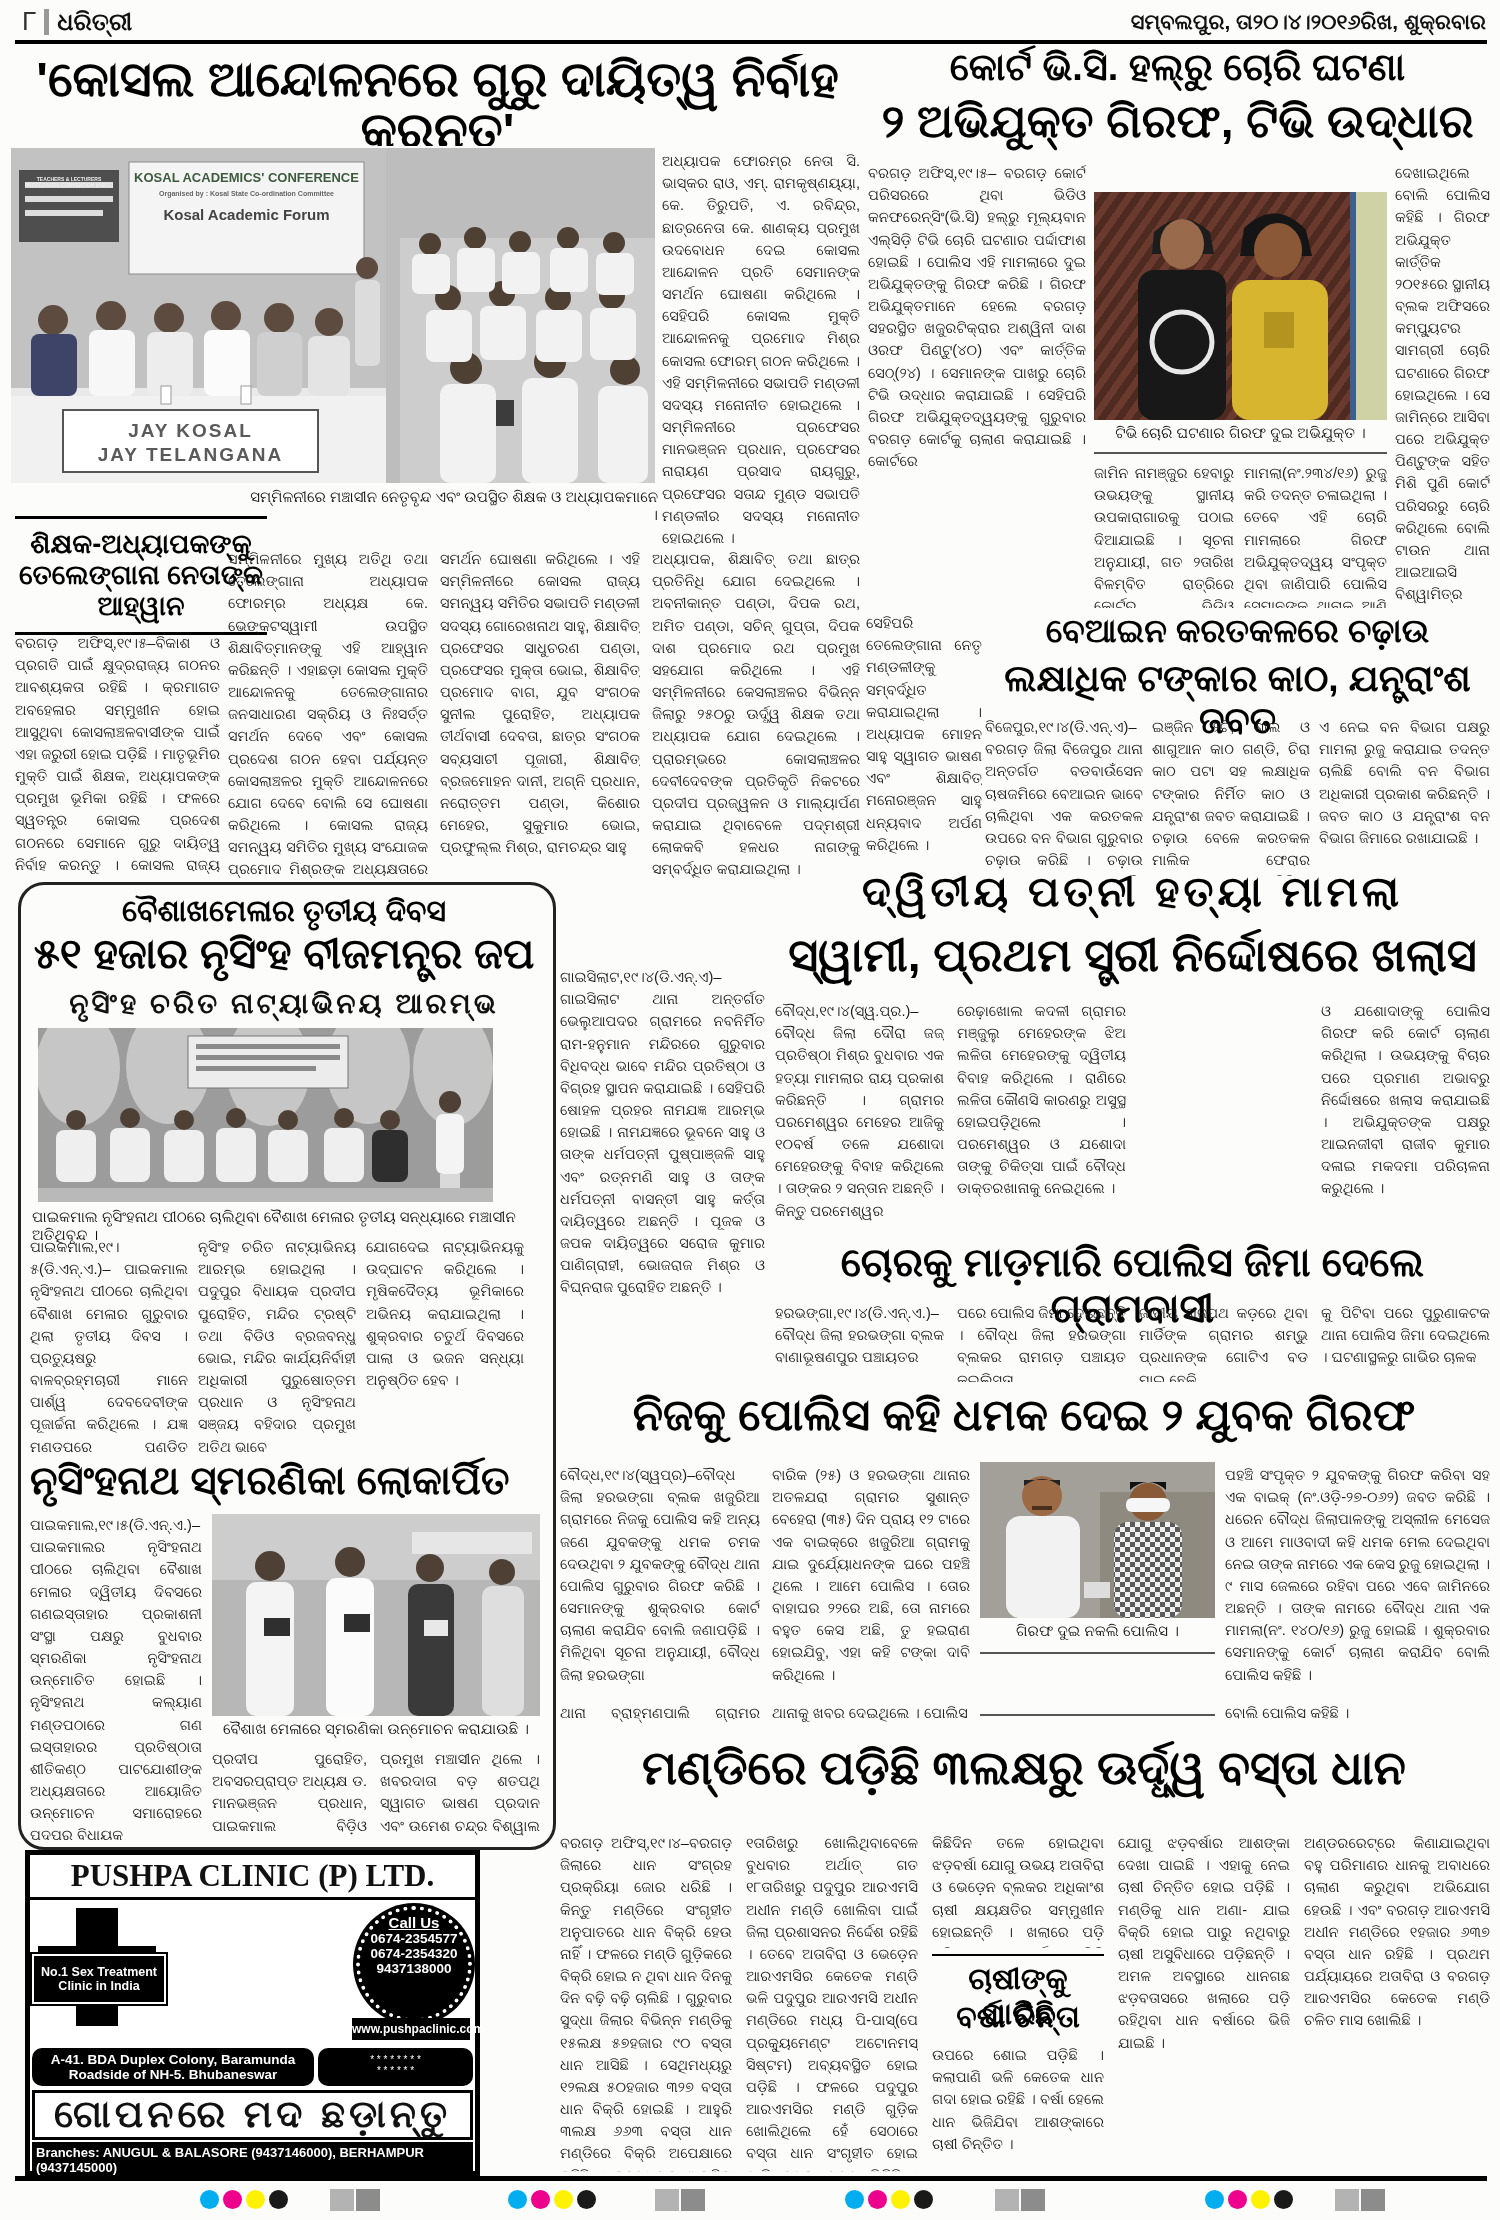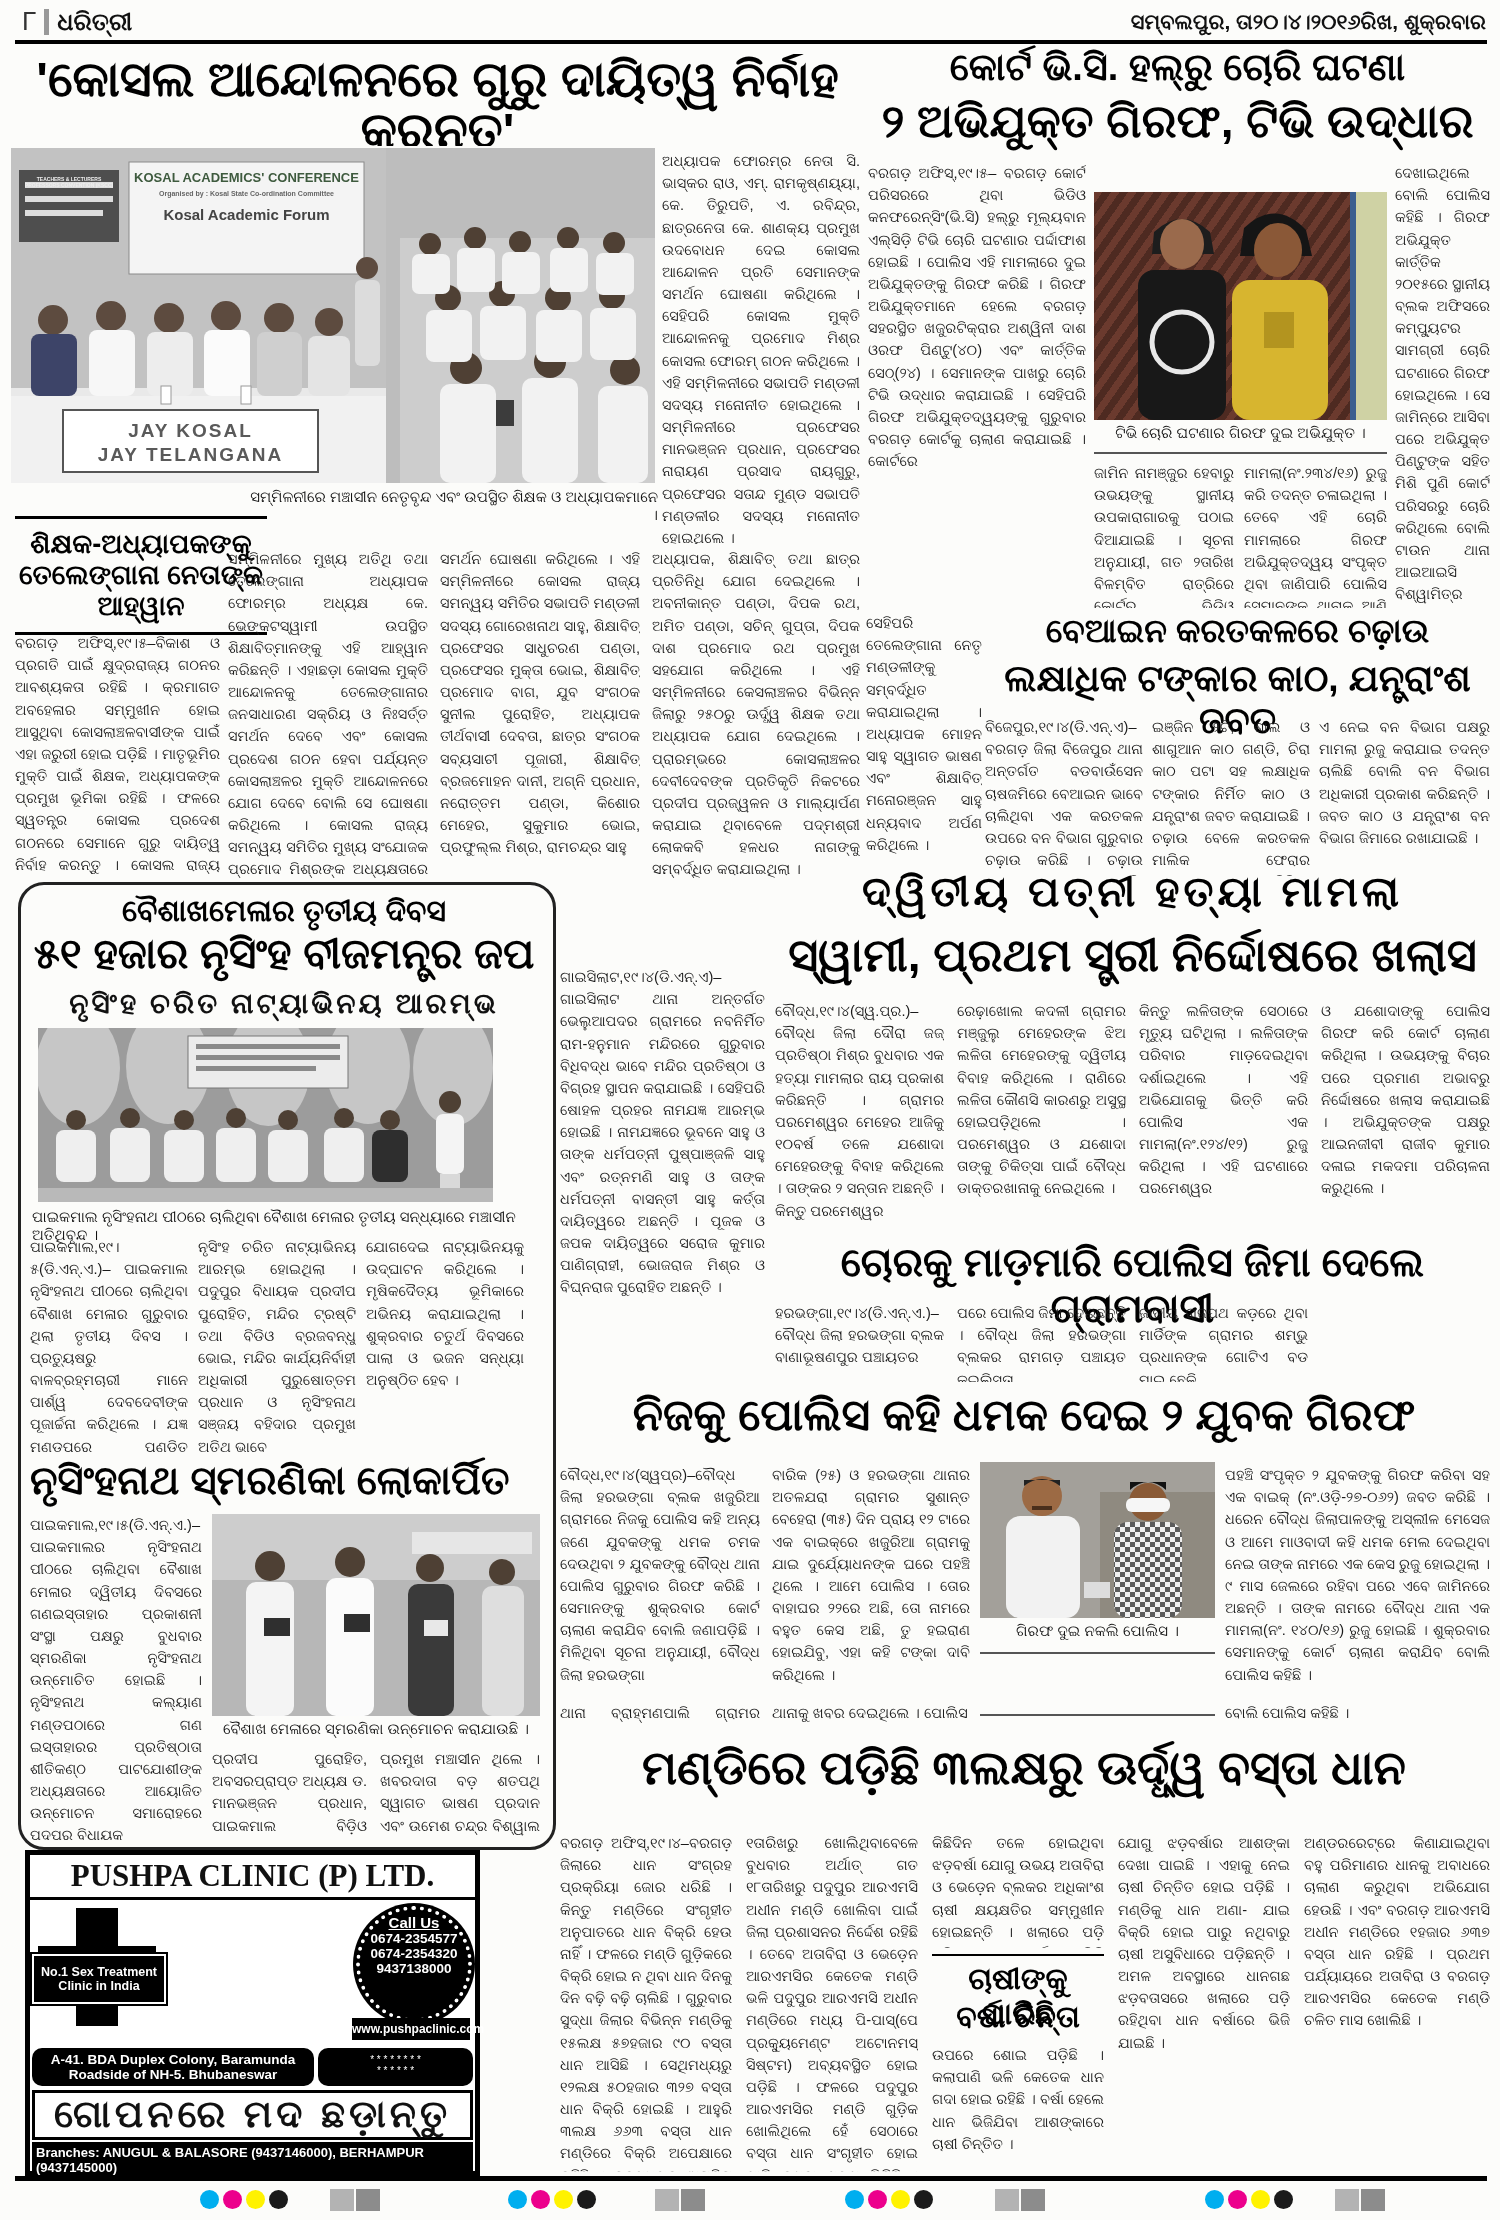--- a/index.html
+++ b/index.html
@@ -239,27 +239,27 @@
   <div class="abs cap ctr" style="left:212px;top:1720px;width:328px;">ବୈଶାଖ ମେଳାରେ ସ୍ମରଣିକା ଉନ୍ମୋଚନ କରାଯାଉଛି ।</div>
   <div class="abs col" style="left:212px;top:1748px;width:155px;height:90px;">ପ୍ରଦୀପ ପୁରୋହିତ, ଅବସରପ୍ରାପ୍ତ ଅଧ୍ୟକ୍ଷ ଡ. ମାନଭଞ୍ଜନ ପ୍ରଧାନ, ପାଇକମାଲ ବିଡ଼ିଓ ବ୍ରଜବନ୍ଧୁ ଭୋଇ, ମନ୍ଦିର କାର୍ଯ୍ୟନିର୍ବାହୀ ଅଧିକାରୀ ପୁରୁଷୋତ୍ତମ ପ୍ରଧାନ, ଗଣଇସ୍ତାହାରର ସମ୍ପାଦକ ପ୍ରସନ୍ନ କୁମାର ମିଶ୍ର</div>
   <div class="abs col" style="left:380px;top:1748px;width:160px;height:90px;">ପ୍ରମୁଖ ମଞ୍ଚାସୀନ ଥିଲେ । ଖବରଦାତା ବଡ଼ ଶତପଥି ସ୍ୱାଗତ ଭାଷଣ ପ୍ରଦାନ ଏବଂ ଉମେଶ ଚନ୍ଦ୍ର ବିଶ୍ୱାଲ କାର୍ଯ୍ୟକ୍ରମ ପରିଚାଳନା କରିଥିଲେ । ପ୍ରଥମେ ନୃସିଂହନାଥଙ୍କ ନିକଟରେ ପୂଜାର୍ଚ୍ଚନା କରାଯିବା ପରେ ସ୍ମରଣିକା ଲୋକାର୍ପିତ</div>
 
   <div class="abs col" style="left:560px;top:966px;width:205px;height:414px;">ଗାଇସିଲାଟ,୧୯।୪(ଡି.ଏନ୍.ଏ)– ଗାଇସିଲାଟ ଥାନା ଅନ୍ତର୍ଗତ ଭେଲୁଆପଦର ଗ୍ରାମରେ ନବନିର୍ମିତ ରାମ-ହନୁମାନ ମନ୍ଦିରରେ ଗୁରୁବାର ବିଧିବଦ୍ଧ ଭାବେ ମନ୍ଦିର ପ୍ରତିଷ୍ଠା ଓ ବିଗ୍ରହ ସ୍ଥାପନ କରାଯାଇଛି । ସେହିପରି ଷୋହଳ ପ୍ରହର ନାମଯଜ୍ଞ ଆରମ୍ଭ ହୋଇଛି । ନାମଯଜ୍ଞରେ ଭୂବନେ ସାହୁ ଓ ତାଙ୍କ ଧର୍ମପତ୍ନୀ ପୁଷ୍ପାଞ୍ଜଳି ସାହୁ ଏବଂ ରତ୍ନମଣି ସାହୁ ଓ ତାଙ୍କ ଧର୍ମପତ୍ନୀ ବାସନ୍ତୀ ସାହୁ କର୍ତ୍ତା ଦାୟିତ୍ୱରେ ଅଛନ୍ତି । ପୂଜକ ଓ ଜପକ ଦାୟିତ୍ୱରେ ସରୋଜ କୁମାର ପାଣିଗ୍ରାହୀ, ଭୋଜରାଜ ମିଶ୍ର ଓ ବିଘ୍ନରାଜ ପୁରୋହିତ ଅଛନ୍ତି ।</div>
 
   <div class="abs hl ctr" style="left:775px;top:868px;width:715px;font-size:42px;font-weight:700;letter-spacing:4px;">ଦ୍ୱିତୀୟ ପତ୍ନୀ ହତ୍ୟା ମାମଲା</div>
   <div class="abs hl ctr" style="left:775px;top:928px;width:715px;font-size:46px;font-weight:900;">ସ୍ୱାମୀ, ପ୍ରଥମ ସ୍ତ୍ରୀ ନିର୍ଦ୍ଦୋଷରେ ଖଲାସ</div>
   <div class="abs col" style="left:775px;top:1000px;width:169px;height:230px;">ବୌଦ୍ଧ,୧୯।୪(ସ୍ୱ.ପ୍ର.)–ବୌଦ୍ଧ ଜିଲା ଦୌରା ଜଜ୍ ପ୍ରତିଷ୍ଠା ମିଶ୍ର ବୁଧବାର ଏକ ହତ୍ୟା ମାମଲାର ରାୟ ପ୍ରକାଶ କରିଛନ୍ତି । ଗ୍ରାମର ପରମେଶ୍ୱର ମେହେର ଆଜିକୁ ୧୦ବର୍ଷ ତଳେ ଯଶୋଦା ମେହେରଙ୍କୁ ବିବାହ କରିଥିଲେ । ତାଙ୍କର ୨ ସନ୍ତାନ ଅଛନ୍ତି । କିନ୍ତୁ ପରମେଶ୍ୱର</div>
   <div class="abs col" style="left:957px;top:1000px;width:169px;height:230px;">ରେଢ଼ାଖୋଲ କଦଳୀ ଗ୍ରାମର ମଞ୍ଜୁଲୁ ମେହେରଙ୍କ ଝିଅ ଲଳିତା ମେହେରଙ୍କୁ ଦ୍ୱିତୀୟ ବିବାହ କରିଥିଲେ । ରାଣିରେ ଲଳିତା କୌଣସି କାରଣରୁ ଅସୁସ୍ଥ ହୋଇପଡ଼ିଥିଲେ । ପରମେଶ୍ୱର ଓ ଯଶୋଦା ତାଙ୍କୁ ଚିକିତ୍ସା ପାଇଁ ବୌଦ୍ଧ ଡାକ୍ତରଖାନାକୁ ନେଇଥିଲେ ।</div>
-  <div class="abs col" style="left:1139px;top:1000px;width:169px;height:230px;">କିନ୍ତୁ ଲଳିତାଙ୍କ ସେଠାରେ ମୃତ୍ୟୁ ଘଟିଥିଲା । ଲଳିତାଙ୍କ ପରିବାର ମାଡ଼ଦେଇଥିବା ଦର୍ଶାଇଥିଲେ । ଏହି ଅଭିଯୋଗକୁ ଭିତ୍ତି କରି ପୋଲିସ ଏକ ମାମଲା(ନଂ.୧୨୪/୧୨) ରୁଜୁ କରିଥିଲା । ଏହି ଘଟଣାରେ ପରମେଶ୍ୱର</div>
   <div class="abs col" style="left:1321px;top:1000px;width:169px;height:230px;">ଓ ଯଶୋଦାଙ୍କୁ ପୋଲିସ ଗିରଫ କରି କୋର୍ଟ ଚାଲାଣ କରିଥିଲା । ଉଭୟଙ୍କୁ ବିଚାର ପରେ ପ୍ରମାଣ ଅଭାବରୁ ନିର୍ଦ୍ଦୋଷରେ ଖଲାସ କରାଯାଇଛି । ଅଭିଯୁକ୍ତଙ୍କ ପକ୍ଷରୁ ଆଇନଜୀବୀ ରାଜୀବ କୁମାର ଦଳାଇ ମକଦମା ପରିଚାଳନା କରୁଥିଲେ ।</div>
 
   <div class="abs hl ctr" style="left:775px;top:1240px;width:715px;font-size:40px;font-weight:900;">ଚୋରକୁ ମାଡ଼ମାରି ପୋଲିସ ଜିମା ଦେଲେ ଗ୍ରାମବାସୀ</div>
   <div class="abs col" style="left:775px;top:1302px;width:169px;height:80px;">ହରଭଙ୍ଗା,୧୯।୪(ଡି.ଏନ୍.ଏ.)– ବୌଦ୍ଧ ଜିଲା ହରଭଙ୍ଗା ବ୍ଲକ ବାଣାଭୂଷଣପୁର ପଞ୍ଚାୟତର</div>
   <div class="abs col" style="left:957px;top:1302px;width:169px;height:80px;">ପରେ ପୋଲିସ ଜିମା ଦେଇଛନ୍ତି । ବୌଦ୍ଧ ଜିଲା ହରଭଙ୍ଗା ବ୍ଲକର ରାମଗଡ଼ ପଞ୍ଚାୟତ କୁଇଲିସୁତା</div>
   <div class="abs col" style="left:1139px;top:1302px;width:169px;height:80px;">ଜାତୀୟ ରାଜପଥ କଡ଼ରେ ଥିବା ମାର୍ଡିଙ୍କ ଗ୍ରାମର ଶମ୍ଭୁ ପ୍ରଧାନଙ୍କ ଗୋଟିଏ ବଡ ମାଇ ଛେଳି</div>
+  <div class="abs col" style="left:1321px;top:1302px;width:169px;height:80px;">କୁ ପିଟିବା ପରେ ପୁରୁଣାକଟକ ଥାନା ପୋଲିସ ଜିମା ଦେଇଥିଲେ । ଘଟଣାସ୍ଥଳରୁ ଗାଭିର ଚାଳକ</div>
 
   <div class="abs hl ctr" style="left:558px;top:1390px;width:932px;font-size:44px;font-weight:900;">ନିଜକୁ ପୋଲିସ କହି ଧମକ ଦେଇ ୨ ଯୁବକ ଗିରଫ</div>
   <div class="abs col" style="left:560px;top:1464px;width:200px;height:232px;">ବୌଦ୍ଧ,୧୯।୪(ସ୍ୱପ୍ର)–ବୌଦ୍ଧ ଜିଲା ହରଭଙ୍ଗା ବ୍ଲକ ଖଜୁରିଆ ଗ୍ରାମରେ ନିଜକୁ ପୋଲିସ କହି ଅନ୍ୟ ଜଣେ ଯୁବକଙ୍କୁ ଧମକ ଚମକ ଦେଉଥିବା ୨ ଯୁବକଙ୍କୁ ବୌଦ୍ଧ ଥାନା ପୋଲିସ ଗୁରୁବାର ଗିରଫ କରିଛି । ସେମାନଙ୍କୁ ଶୁକ୍ରବାର କୋର୍ଟ ଚାଲାଣ କରାଯିବ ବୋଲି ଜଣାପଡ଼ିଛି । ମିଳିଥିବା ସୂଚନା ଅନୁଯାୟୀ, ବୌଦ୍ଧ ଜିଲା ହରଭଙ୍ଗା</div>
   <div class="abs col" style="left:772px;top:1464px;width:198px;height:232px;">ବାରିକ (୨୫) ଓ ହରଭଙ୍ଗା ଥାନାର ଅତଳଯରା ଗ୍ରାମର ସୁଶାନ୍ତ ବେହେରା (୩୫) ଦିନ ପ୍ରାୟ ୧୨ ଟାରେ ଏକ ବାଇକ୍‌ରେ ଖଜୁରିଆ ଗ୍ରାମକୁ ଯାଇ ଦୁର୍ଯ୍ୟୋଧନଙ୍କ ଘରେ ପହଞ୍ଚି ଥିଲେ । ଆମେ ପୋଲିସ । ତୋର ବାହାଘର ୨୨ରେ ଅଛି, ତୋ ନାମରେ ବହୁତ କେସ ଅଛି, ତୁ ହଇରାଣ ହୋଇଯିବୁ, ଏହା କହି ଟଙ୍କା ଦାବି କରିଥିଲେ ।</div>
 
   <div class="abs photo" style="left:980px;top:1462px;width:235px;height:156px;">
     <svg width="235" height="156" viewBox="0 0 235 156">
       <defs>
         <pattern id="chk" width="10" height="10" patternUnits="userSpaceOnUse">
           <rect width="10" height="10" fill="#f0f0f0"></rect>

